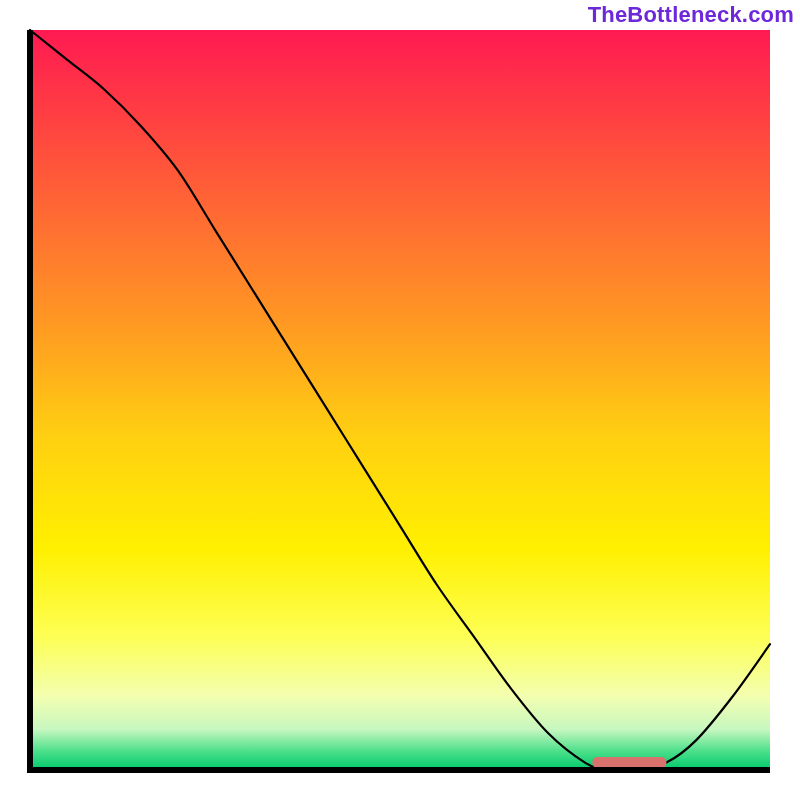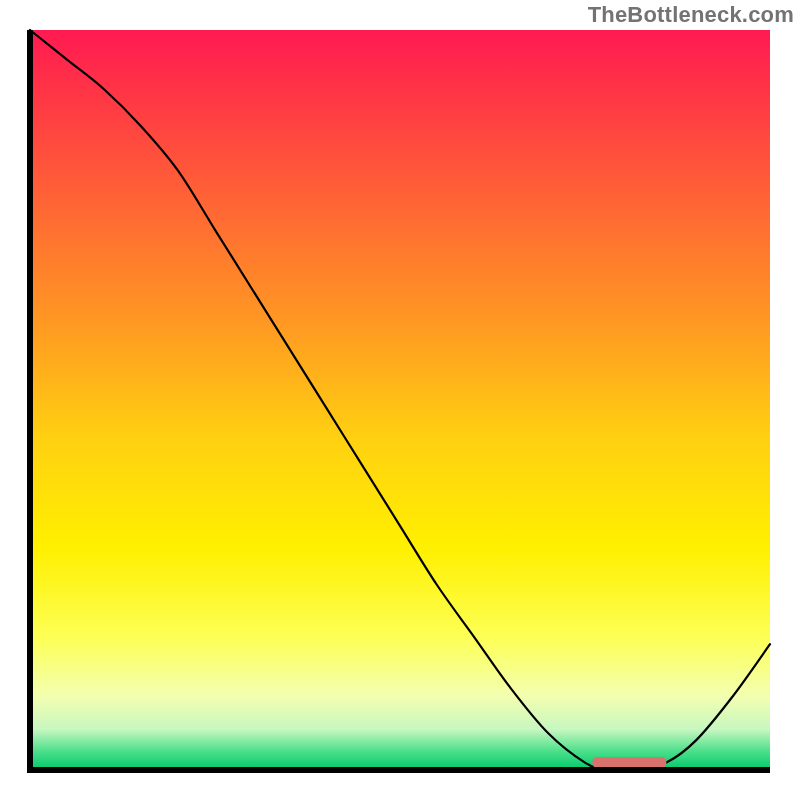--- a/index.html
+++ b/index.html
@@ -15,21 +15,21 @@
     position: relative;
     width: 800px;
     height: 800px;
   }
   .watermark {
     position: absolute;
     top: 2px;
     right: 6px;
     font-size: 22px;
     font-weight: 600;
-    color: #737373;
+    color: #6d28d9;
     letter-spacing: 0.2px;
     user-select: none;
   }
   svg {
     display: block;
   }
 </style>
 </head>
 <body>
 

